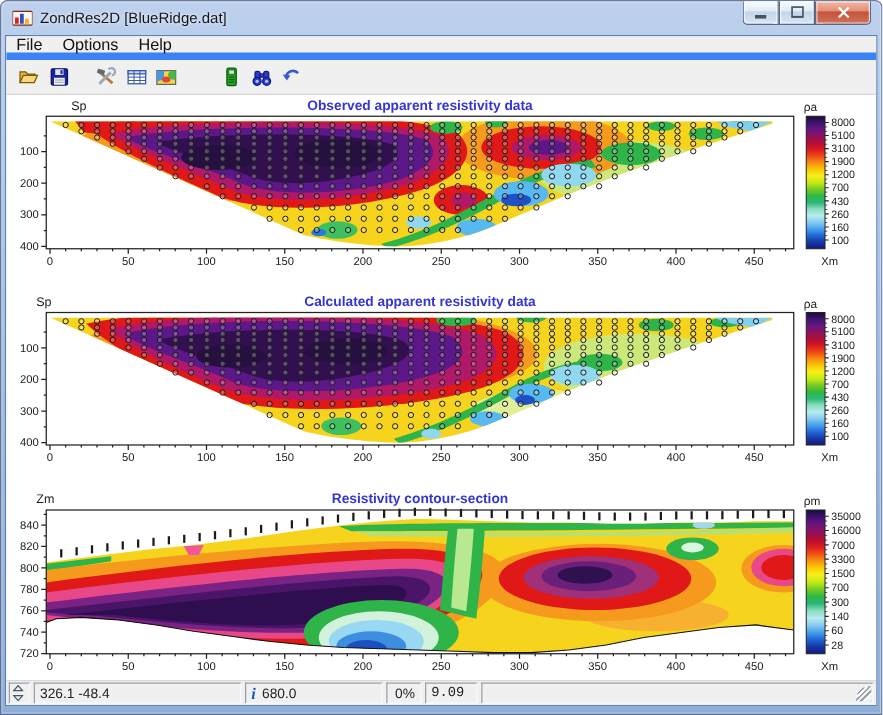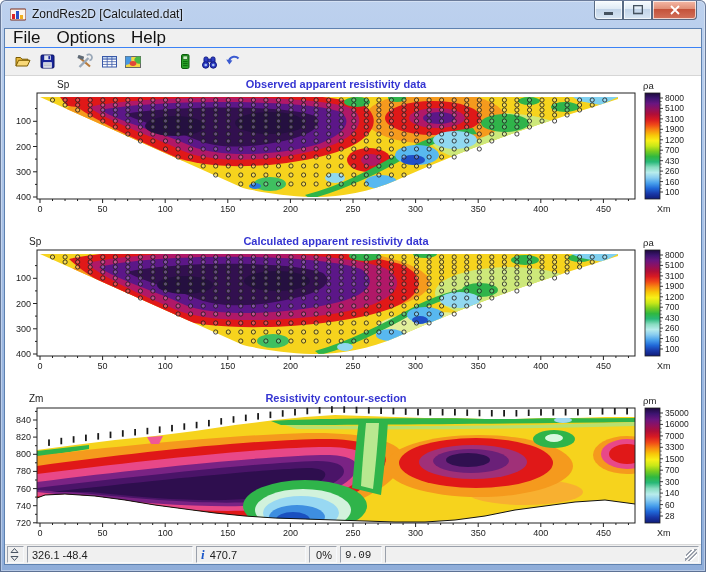--- a/index.html
+++ b/index.html
@@ -16,21 +16,21 @@
   .winbtns{position:absolute;top:1px;right:9px;display:flex;}
   .wbtn{width:29px;height:19px;border:1px solid #586a83;border-top:none;display:flex;align-items:center;justify-content:center;
         background:linear-gradient(#f7fbfe,#dfeaf5 45%,#c2d4e9 46%,#d8e6f3);box-shadow:inset 0 0 0 1px rgba(255,255,255,.7);}
   .wbtn.min{border-radius:0 0 0 4px;}
   .wbtn.close{width:45px;border-radius:0 0 4px 0;
         background:linear-gradient(#f4b8a6,#e08d75 45%,#c4523a 46%,#d2715a);}
   .client{
     position:absolute;top:28px;left:4px;right:4px;bottom:7px;background:#fff;
     border:1px solid #5f82b0;overflow:hidden;
   }
-  .menubar{height:19px;background:#f0f0f0;display:flex;align-items:center;font-size:17px;color:#111;border-bottom:1px solid #3b82f6;}
+  .menubar{height:19px;background:#f0f0f0;display:flex;align-items:center;font-size:13px;color:#111;border-bottom:6px solid #3b82f6;}
   .menu-item{padding:2px 8px;cursor:default;}
   .toolbar{height:28px;background:#f0f0f0;border-bottom:1px solid #d6d6d6;display:flex;align-items:center;padding-left:6px;}
   .tbtn{width:24px;height:24px;display:flex;align-items:center;justify-content:center;border:1px solid transparent;border-radius:2px;}
   .tgap{width:14px;}
   .charts{position:absolute;top:47px;left:0;right:0;bottom:20px;background:#fff;}
   .chart{position:absolute;left:0;}
   svg text{font-family:"Liberation Sans",sans-serif;}
   .statusbar{
     position:absolute;left:0;right:0;bottom:0;height:20px;background:#f0f0f0;
     display:flex;align-items:stretch;font-size:11px;color:#222;border-top:1px solid #d9d9d9;
@@ -49,21 +49,21 @@
 <body>
 
 <div class="window">
   <div class="titlebar">
     <svg width="16" height="14">
       <rect x="0" y="2" width="16" height="11" rx="1" fill="#fdf6ee" stroke="#7a2a18"></rect>
       <rect x="2" y="7" width="3" height="5" fill="#d22"></rect>
       <rect x="6" y="4" width="3" height="8" fill="#2a50c8"></rect>
       <rect x="10" y="8" width="3" height="4" fill="#f0b020"></rect>
     </svg>
-    <span class="title-text">ZondRes2D [Calculated.dat]</span>
+    <span class="title-text">ZondRes2D [BlueRidge.dat]</span>
     <div class="winbtns">
       <div class="wbtn min">
         <svg width="10" height="9">
             <rect x="0" y="6" width="9" height="3" fill="#45525f"></rect>
           </svg>
       </div>
       <div class="wbtn">
         <svg width="10" height="10">
             <rect x="0.5" y="0.5" width="9" height="8" fill="none" stroke="#45525f" stroke-width="1.6"></rect>
           </svg>
@@ -1547,21 +1547,21 @@
 
     <div class="statusbar">
       <div class="sp" style="width:17px;padding:0 2px;">
         <svg width="9" height="13">
           <path d="M4.5,0.5 L8,4.5 H1 Z M4.5,12.5 L1,8.5 H8 Z" fill="none" stroke="#4a5564" stroke-width="1"></path>
         </svg>
       </div>
       <div class="sp" style="width:166px;">326.1 -48.4</div>
       <div class="sp" style="width:110px;">
         <span class="i-info">i</span>
-        <span>470.7</span>
+        <span>680.0</span>
       </div>
       <div class="sp" style="width:28px;justify-content:flex-end;">0%</div>
       <div class="sp" style="width:42px;font-family:Liberation Mono, monospace;">9.09</div>
       <div class="sp sp-grow">
         <div class="grip"></div>
       </div>
     </div>
   </div>
 </div>
 

